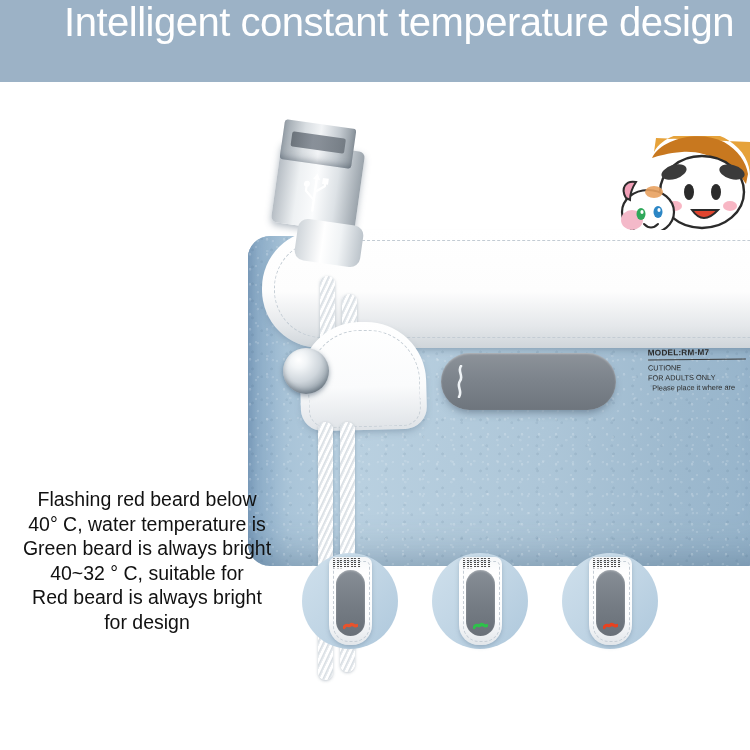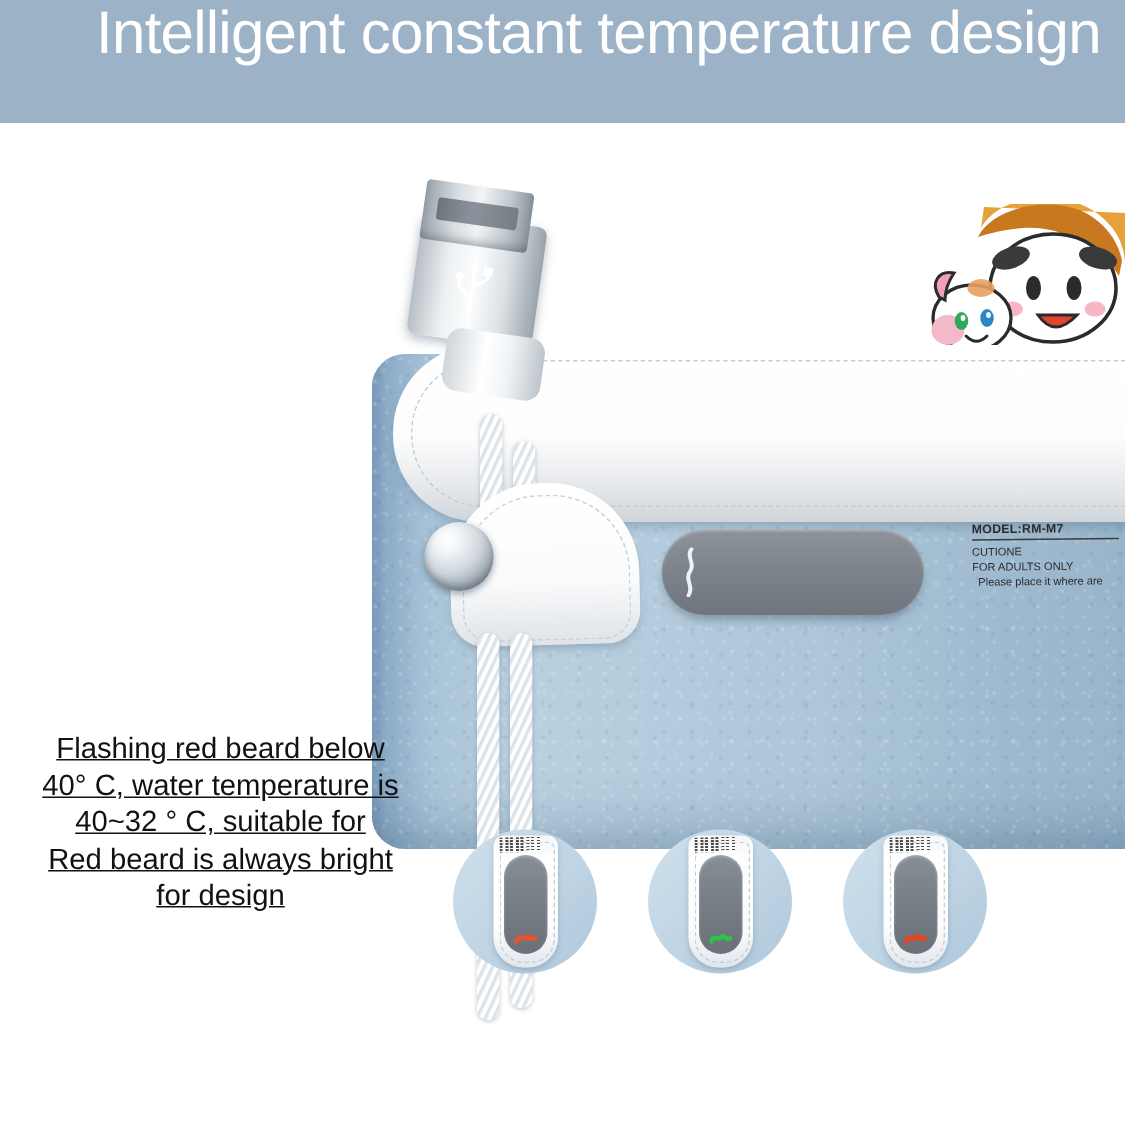--- a/index.html
+++ b/index.html
@@ -284,21 +284,21 @@
     position: absolute;
     left: 6px;
     top: 487px;
     width: 282px;
     text-align: center;
     color: #111111;
     font-size: 19.5px;
     line-height: 24.5px;
     font-family: "Liberation Sans", sans-serif;
   }
-  #description .dline { display: block; white-space: nowrap; text-decoration: underline; }
+  #description .dline { display: block; white-space: nowrap; }
 
   
   .thumb {
     position: absolute;
     top: 553px;
     width: 96px;
     height: 96px;
   }
   #thumb-1 { left: 302px; }
   #thumb-2 { left: 432px; }
@@ -451,20 +451,21 @@
       <circle cx="4" cy="15" r="3" fill="currentColor"></circle>
       <path d="M13 22 L22 15 L22 11" stroke="currentColor" stroke-width="2.2" fill="none" stroke-linecap="round"></path>
       <rect x="19" y="7" width="6" height="6" fill="currentColor"></rect>
     </svg>
     <div id="usb-collar"></div>
   </div>
 
   <div id="description">
     <span class="dline">Flashing red beard  below</span>
     <span class="dline">40°  C, water temperature is</span>
+    <span class="dline">Green beard is always bright</span>
     <span class="dline">40~32 °  C, suitable for</span>
     <span class="dline">Red beard is always bright</span>
     <span class="dline">for design</span>
   </div>
 
   <div class="thumb" id="thumb-1">
     <div class="thumb-disc"></div>
     <div class="thumb-strap"></div>
     <div class="thumb-strap-stitch"></div>
     <div class="thumb-microtext">

